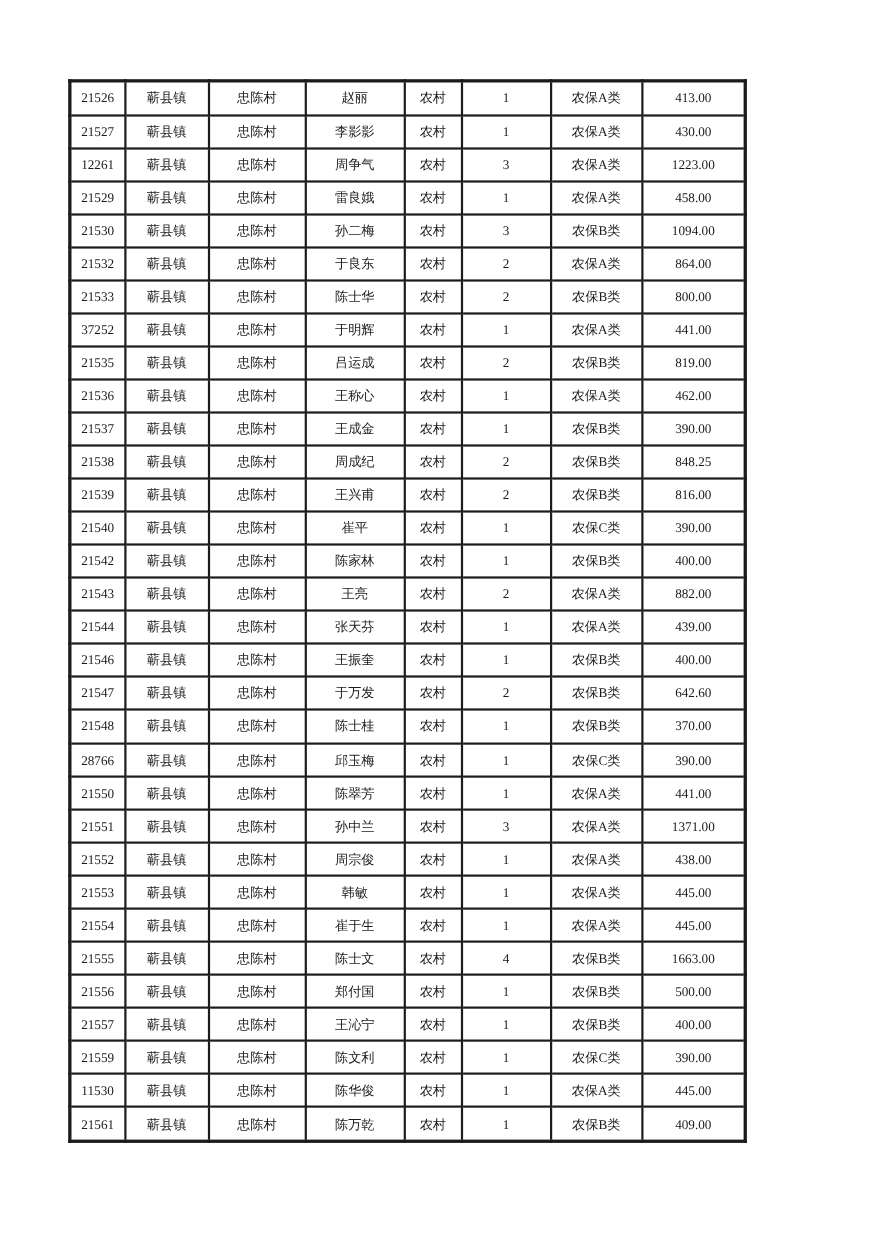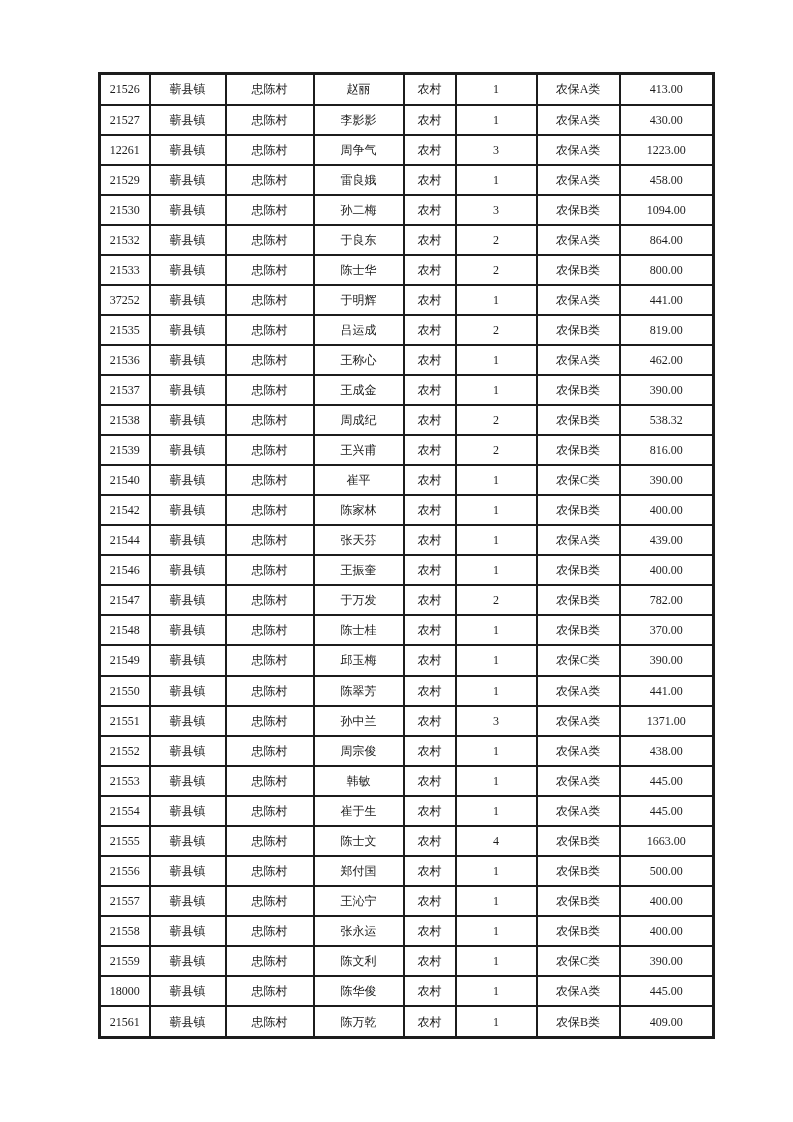--- a/index.html
+++ b/index.html
@@ -21,21 +21,20 @@
     width: 793px;
     height: 1122px;
     background: #ffffff;
   }
   .table-wrap {
     position: absolute;
     left: 62px;
     top: 72px;
     width: 596px;
     height: 967px;
-    margin-left: 36px;
   }
   table.roster {
     border-collapse: collapse;
     table-layout: fixed;
     width: 100%;
     height: 100%;
     border: 3px solid #1c1c1c;
   }
   table.roster td {
     border: 2px solid #1c1c1c;
@@ -185,21 +184,21 @@
             <td>390.00</td>
           </tr>
           <tr>
             <td>21538</td>
             <td>蕲县镇</td>
             <td>忠陈村</td>
             <td>周成纪</td>
             <td>农村</td>
             <td>2</td>
             <td>农保B类</td>
-            <td>538.32</td>
+            <td>848.25</td>
           </tr>
           <tr>
             <td>21539</td>
             <td>蕲县镇</td>
             <td>忠陈村</td>
             <td>王兴甫</td>
             <td>农村</td>
             <td>2</td>
             <td>农保B类</td>
             <td>816.00</td>
@@ -218,20 +217,30 @@
             <td>21542</td>
             <td>蕲县镇</td>
             <td>忠陈村</td>
             <td>陈家林</td>
             <td>农村</td>
             <td>1</td>
             <td>农保B类</td>
             <td>400.00</td>
           </tr>
           <tr>
+            <td>21543</td>
+            <td>蕲县镇</td>
+            <td>忠陈村</td>
+            <td>王亮</td>
+            <td>农村</td>
+            <td>2</td>
+            <td>农保A类</td>
+            <td>882.00</td>
+          </tr>
+          <tr>
             <td>21544</td>
             <td>蕲县镇</td>
             <td>忠陈村</td>
             <td>张天芬</td>
             <td>农村</td>
             <td>1</td>
             <td>农保A类</td>
             <td>439.00</td>
           </tr>
           <tr>
@@ -245,34 +254,34 @@
             <td>400.00</td>
           </tr>
           <tr>
             <td>21547</td>
             <td>蕲县镇</td>
             <td>忠陈村</td>
             <td>于万发</td>
             <td>农村</td>
             <td>2</td>
             <td>农保B类</td>
-            <td>782.00</td>
+            <td>642.60</td>
           </tr>
           <tr>
             <td>21548</td>
             <td>蕲县镇</td>
             <td>忠陈村</td>
             <td>陈士桂</td>
             <td>农村</td>
             <td>1</td>
             <td>农保B类</td>
             <td>370.00</td>
           </tr>
           <tr>
-            <td>21549</td>
+            <td>28766</td>
             <td>蕲县镇</td>
             <td>忠陈村</td>
             <td>邱玉梅</td>
             <td>农村</td>
             <td>1</td>
             <td>农保C类</td>
             <td>390.00</td>
           </tr>
           <tr>
             <td>21550</td>
@@ -348,41 +357,31 @@
             <td>21557</td>
             <td>蕲县镇</td>
             <td>忠陈村</td>
             <td>王沁宁</td>
             <td>农村</td>
             <td>1</td>
             <td>农保B类</td>
             <td>400.00</td>
           </tr>
           <tr>
-            <td>21558</td>
-            <td>蕲县镇</td>
-            <td>忠陈村</td>
-            <td>张永运</td>
-            <td>农村</td>
-            <td>1</td>
-            <td>农保B类</td>
-            <td>400.00</td>
-          </tr>
-          <tr>
             <td>21559</td>
             <td>蕲县镇</td>
             <td>忠陈村</td>
             <td>陈文利</td>
             <td>农村</td>
             <td>1</td>
             <td>农保C类</td>
             <td>390.00</td>
           </tr>
           <tr>
-            <td>18000</td>
+            <td>11530</td>
             <td>蕲县镇</td>
             <td>忠陈村</td>
             <td>陈华俊</td>
             <td>农村</td>
             <td>1</td>
             <td>农保A类</td>
             <td>445.00</td>
           </tr>
           <tr>
             <td>21561</td>

